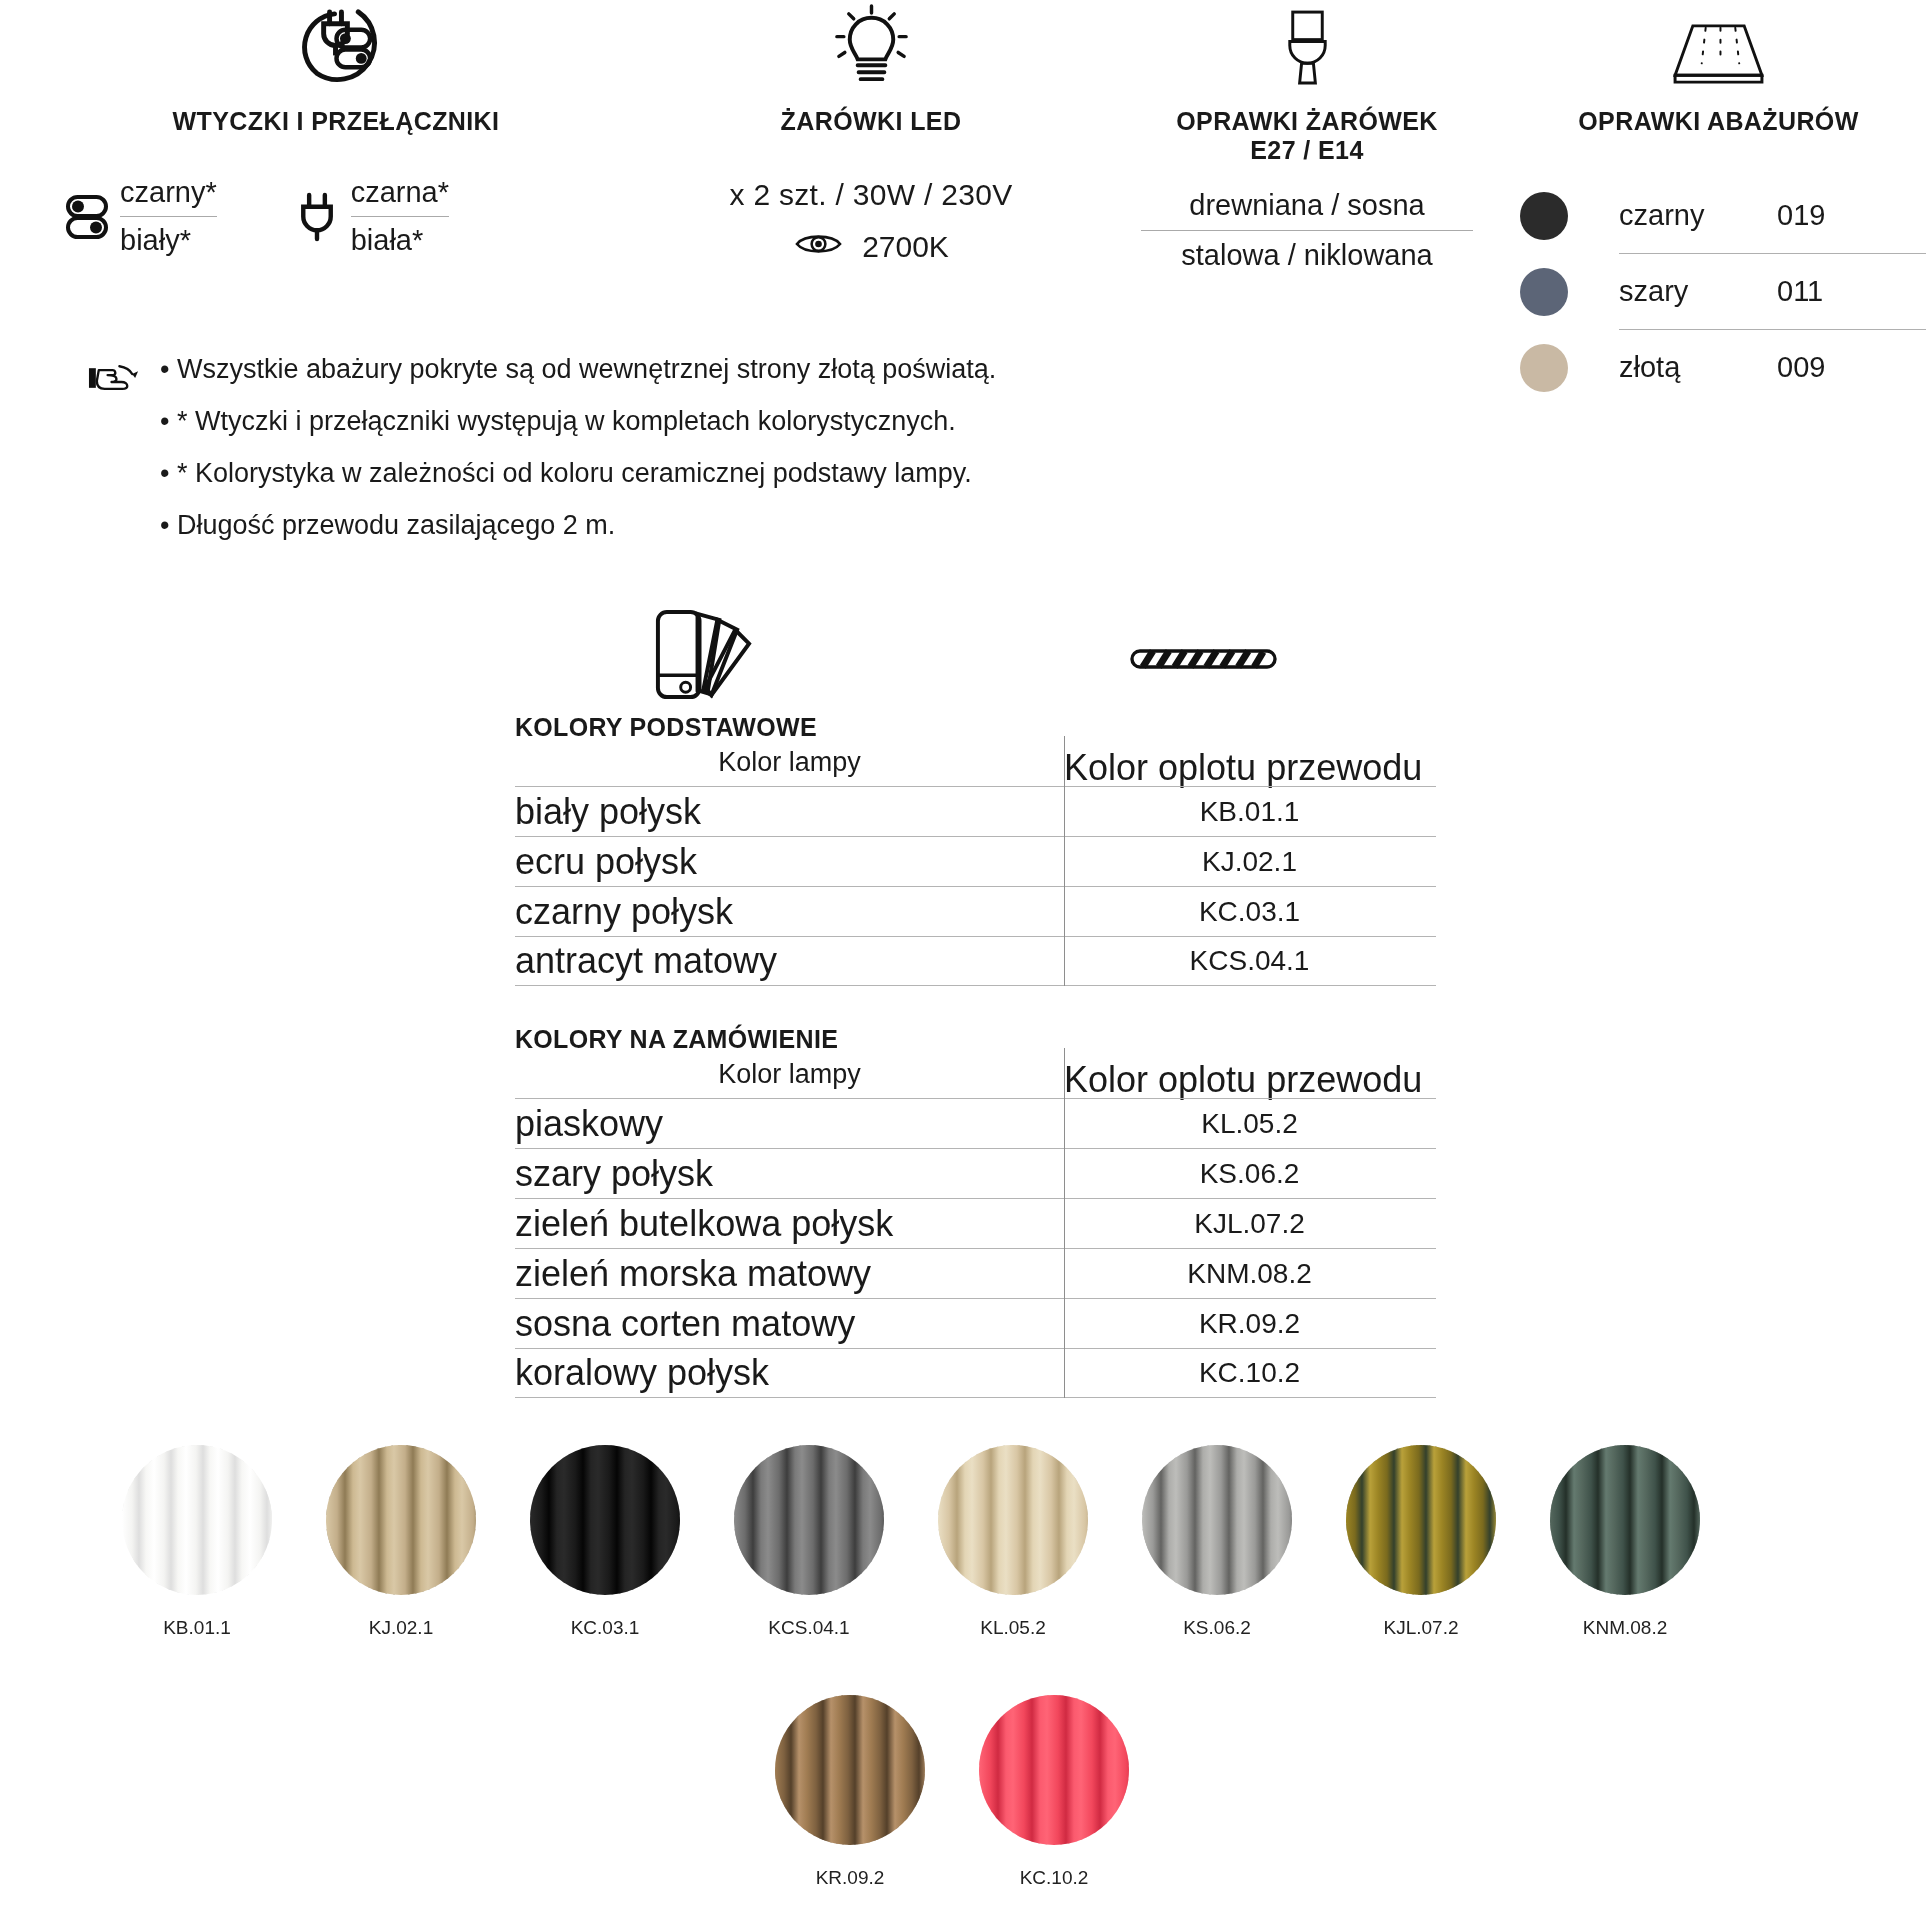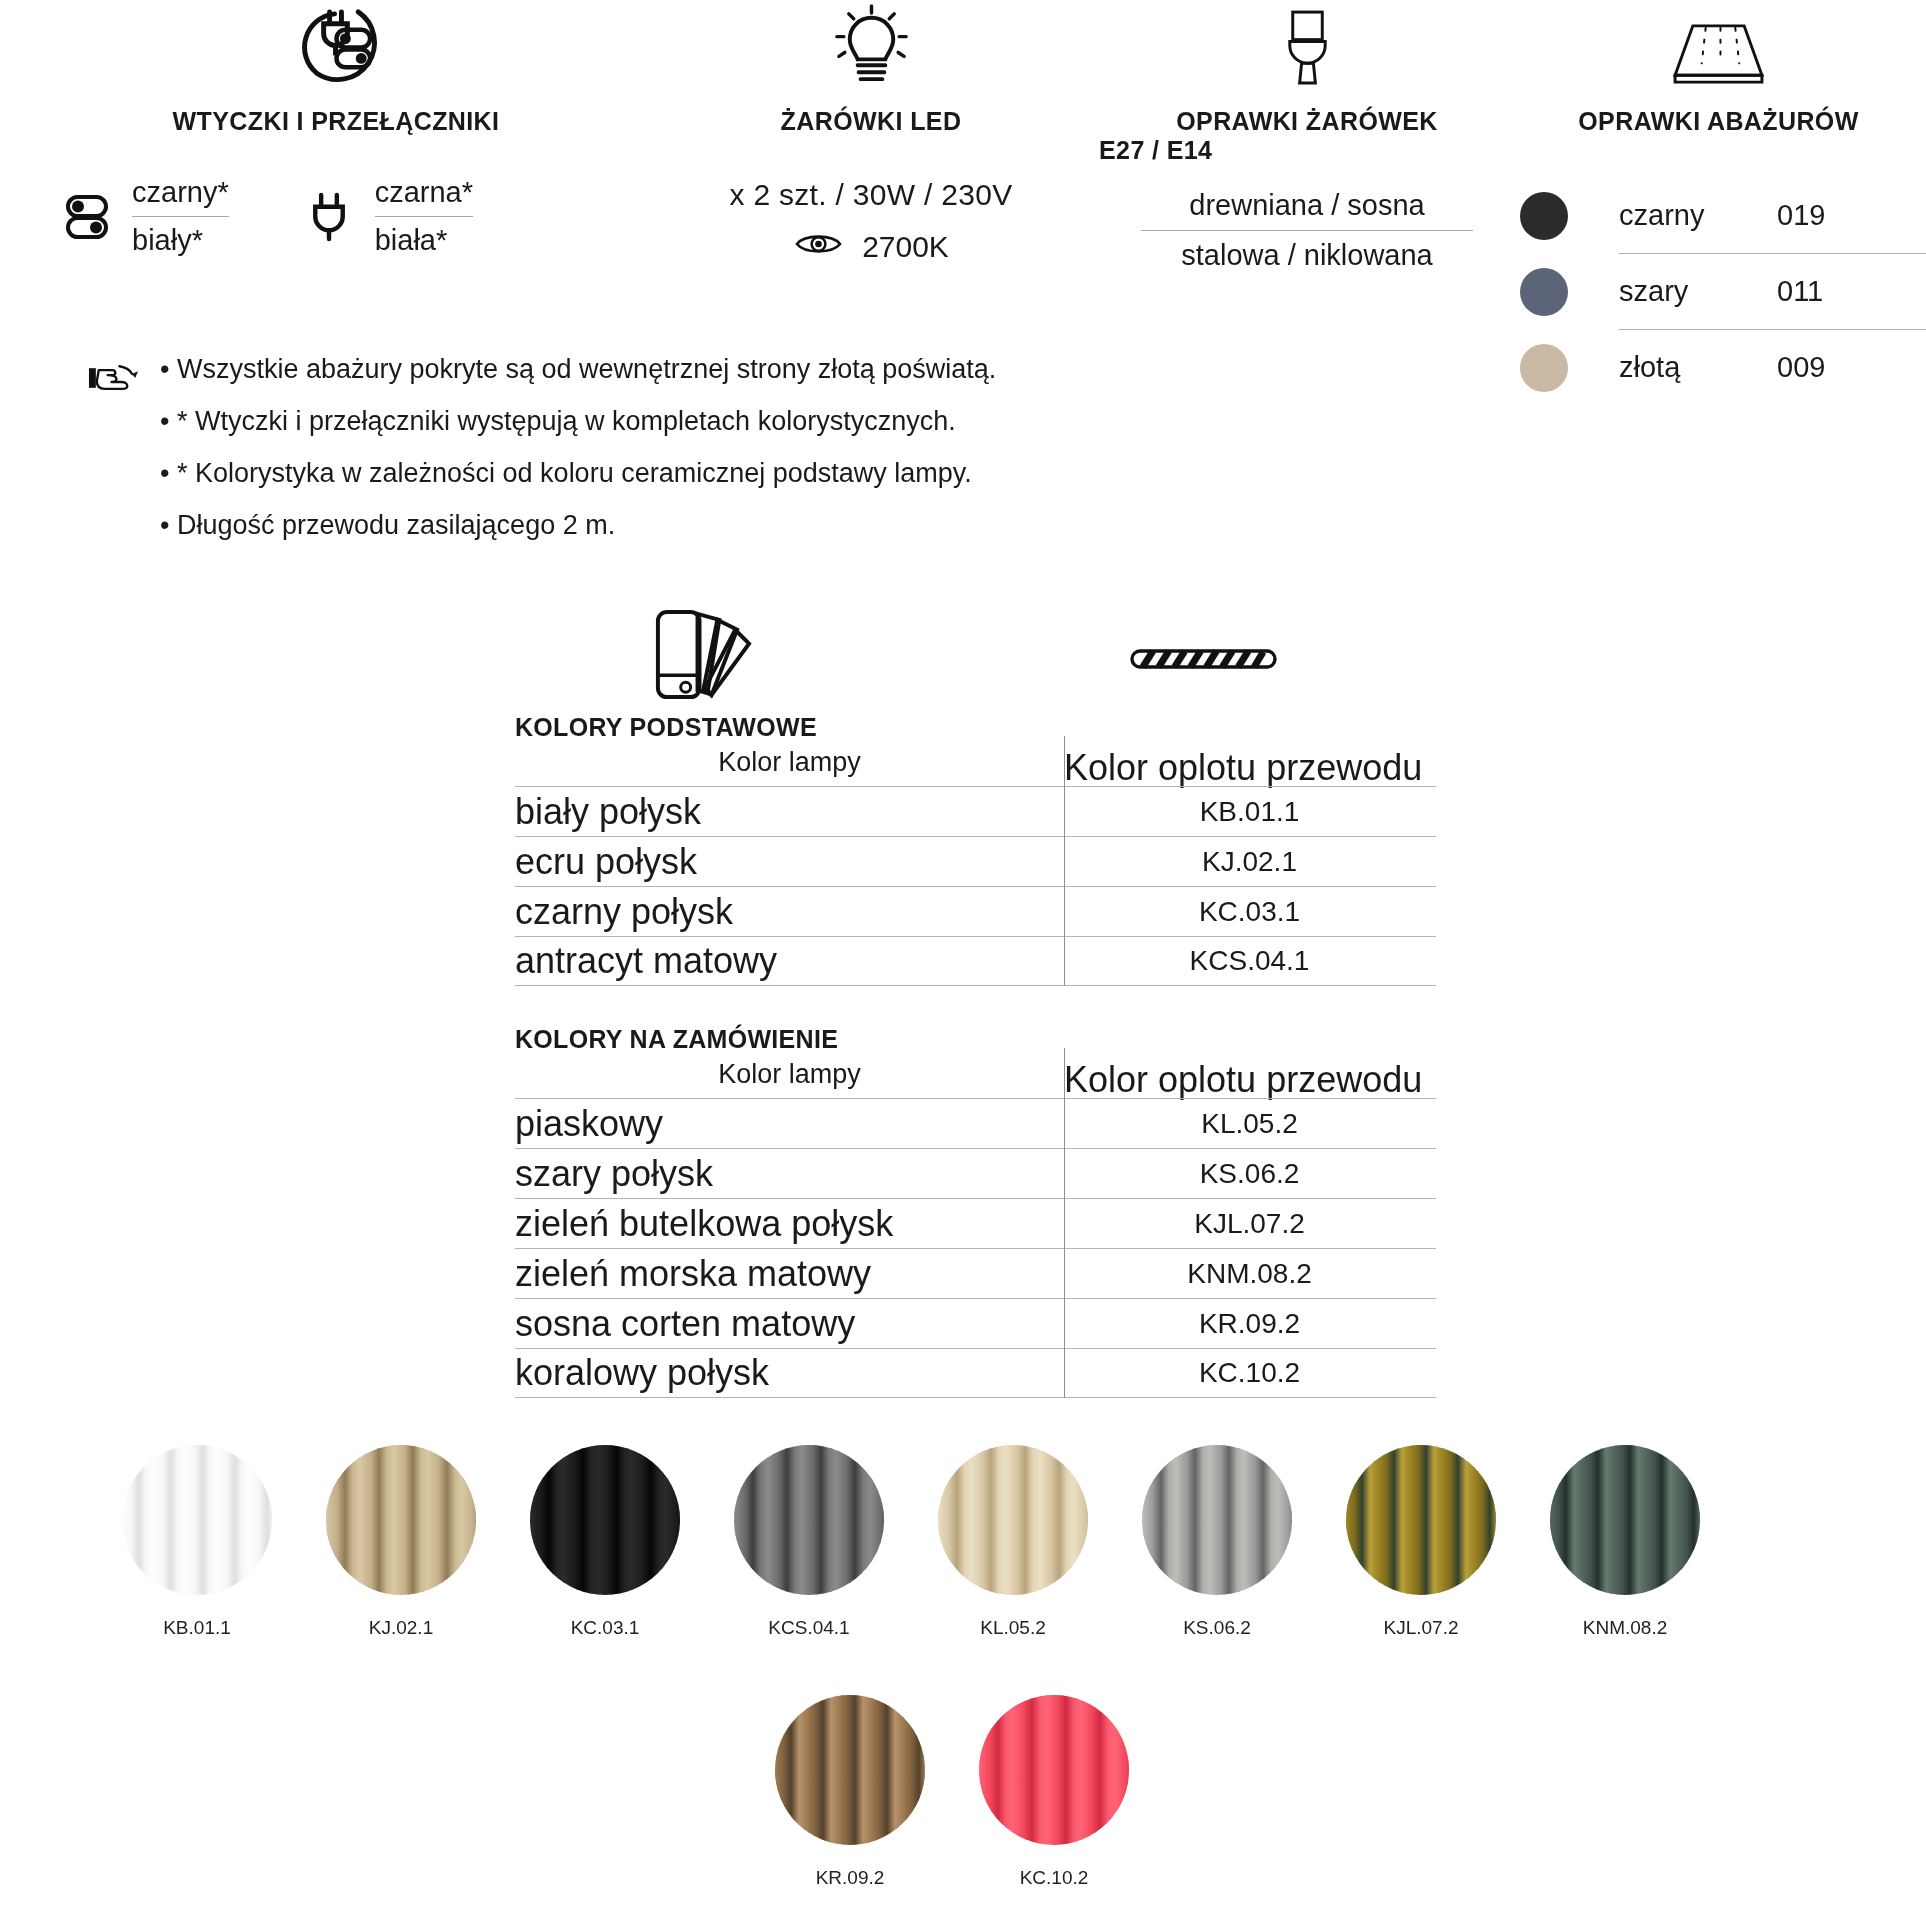--- a/index.html
+++ b/index.html
@@ -20,32 +20,33 @@
   .spec-icon { display: flex; justify-content: center; align-items: flex-end; height: 91px; }
   .spec-title {
     text-align: center;
     font-weight: bold;
     font-size: 25px;
     letter-spacing: 0.4px;
     margin-top: 16px;
     white-space: nowrap;
   }
   .spec-sub {
+    text-align: center;
     font-weight: bold;
     font-size: 25px;
     letter-spacing: 0.4px;
   }
 
   
   .col-plugs { left: 59px; width: 554px; }
   .pair-row { display: flex; align-items: center; margin-top: 38px; }
   .pair-group { display: flex; align-items: center; }
   .pair-group + .pair-group { margin-left: 73px; }
   .pair-icon { width: 55px; display: flex; justify-content: center; }
-  .pair-stack { margin-left: 18px; }
+  .pair-stack { margin-left: 6px; }
   .pair-top { font-size: 29px; line-height: 1.28; }
   .pair-rule { height: 1px; background: #aaaaaa; margin: 5px 0; }
   .pair-bot { font-size: 29px; line-height: 1.28; }
 
   
   .col-led { left: 594px; width: 554px; }
   .led-line {
     text-align: center; font-size: 30px; margin-top: 42px; letter-spacing: 0.3px;
   }
   .led-k { display: flex; justify-content: center; align-items: center; margin-top: 18px; gap: 18px; }

